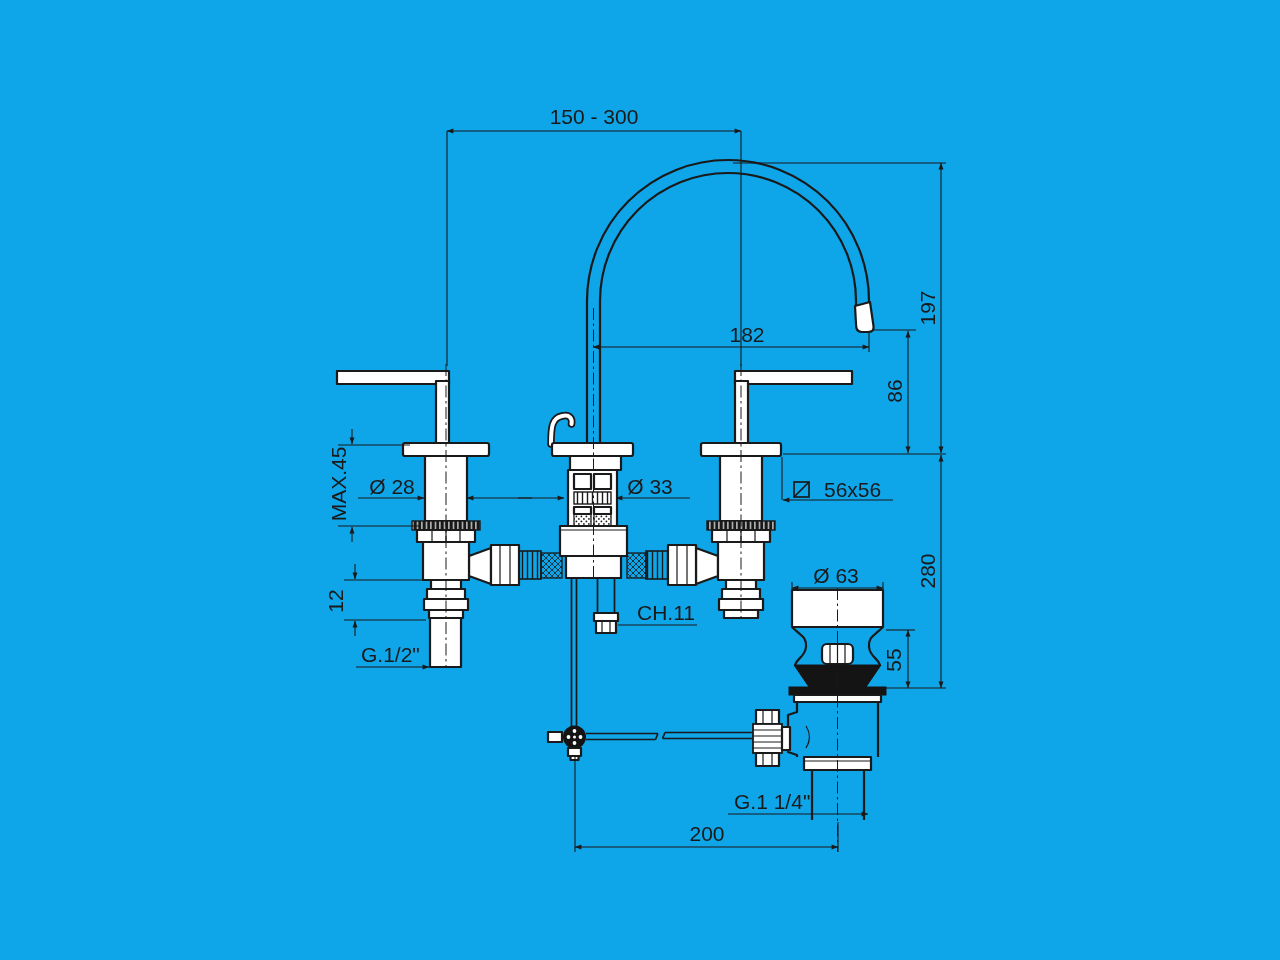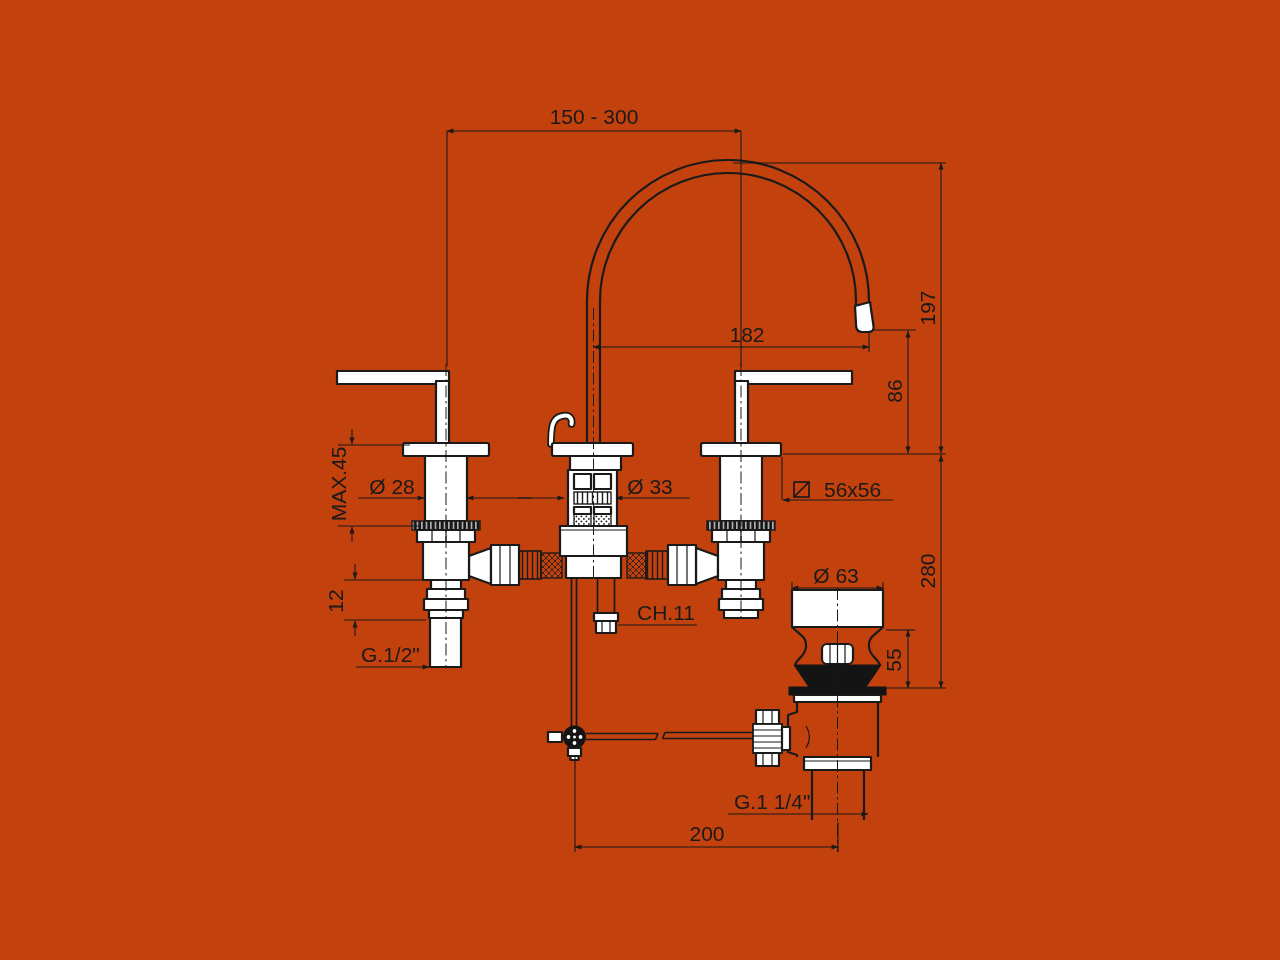--- a/index.html
+++ b/index.html
@@ -1,16 +1,16 @@
 <!DOCTYPE html>
 <html><head>
 <meta charset="utf-8">
 <style>
   html,body{margin:0;padding:0;background:#e8e8e8;}
-  .stage{width:1280px;height:960px;background:#c2410c;position:relative;margin:0 auto;overflow:hidden;}
+  .stage{width:1280px;height:960px;background:#0ea5e9;position:relative;margin:0 auto;overflow:hidden;}
   svg{position:absolute;left:0;top:0;}
   text{font-family:"Liberation Sans","DejaVu Sans",sans-serif;font-size:21px;fill:#1a1a1a;}
   .obj{stroke:#1a1a1a;stroke-width:2.2;fill:none;stroke-linejoin:round;}
   .objf{stroke:#1a1a1a;stroke-width:2.2;fill:#ffffff;stroke-linejoin:round;}
   .thin{stroke:#1a1a1a;stroke-width:1.2;fill:none;}
   .dim{stroke:#1a1a1a;stroke-width:1.1;fill:none;}
   .cl{stroke:#1a1a1a;stroke-width:1;fill:none;stroke-dasharray:12 3.5 2.5 3.5;}
   .blk{fill:#141414;stroke:#141414;}
 </style>
 </head>

